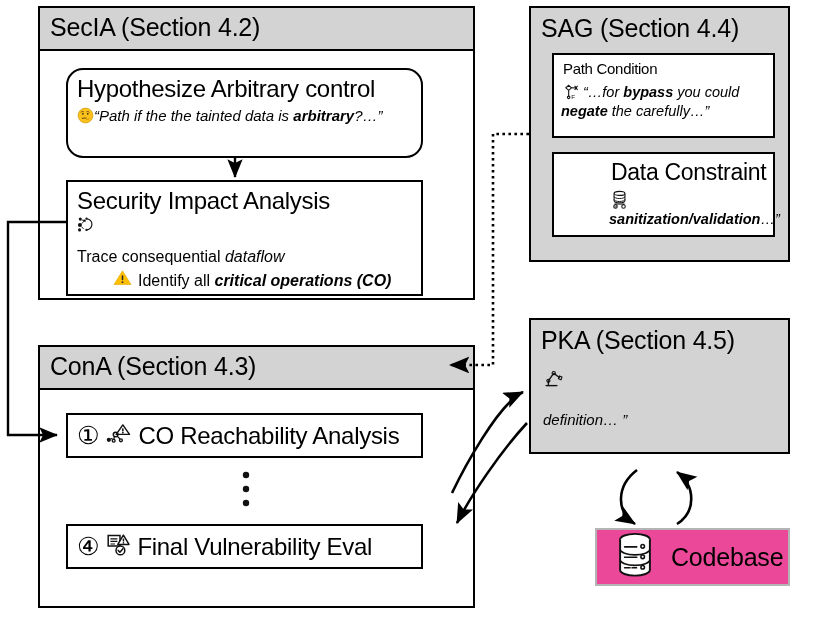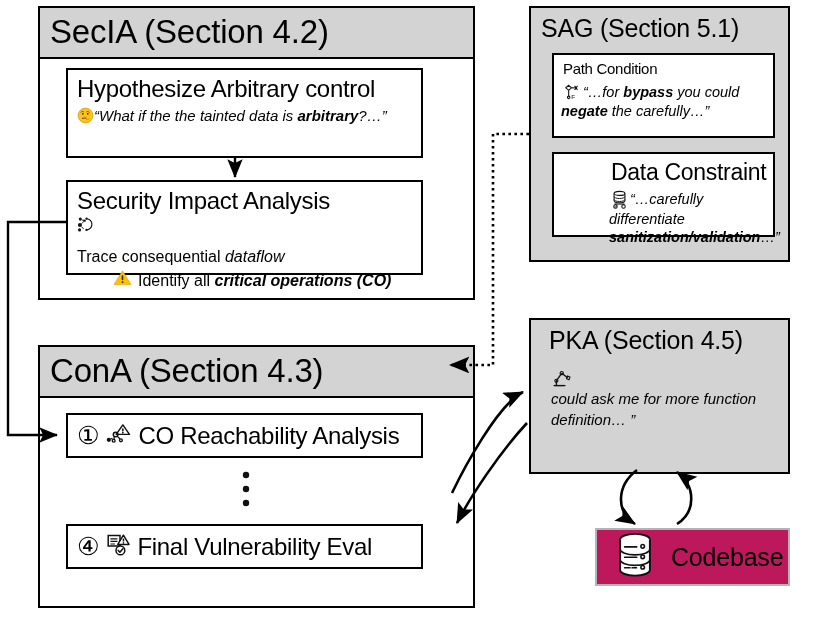--- a/index.html
+++ b/index.html
@@ -7,74 +7,74 @@
     width:814px;height:617px;position:relative;overflow:hidden;
     font-family:"Liberation Sans","DejaVu Sans",sans-serif;
     color:#000;
   }
   .stage{position:absolute;left:0;top:0;width:814px;height:617px;}
 
   
   .outer{position:absolute;border:2.5px solid #000;background:#fff;box-sizing:border-box;}
   .outer > .hdr{
     background:#d3d3d3;border-bottom:2.5px solid #000;
-    font-size:33px;line-height:1.0;padding:7px 10px 9px 10px;
+    font-size:25px;line-height:1.0;padding:7px 10px 9px 10px;
     letter-spacing:-0.2px;
   }
   .gray-panel{position:absolute;border:2.5px solid #000;background:#d3d3d3;box-sizing:border-box;}
   .gray-panel .ttl{font-size:25px;line-height:1.0;padding:8px 0 6px 10px;letter-spacing:-0.2px;}
 
   .card{position:absolute;border:2px solid #000;background:#fff;box-sizing:border-box;}
   .card .card-title{font-size:24px;line-height:1.05;letter-spacing:-0.3px;padding:6px 0 2px 9px;}
   .card .card-sub{font-size:15px;line-height:1.28;font-style:italic;padding:3px 8px 4px 9px;}
 
   .step{position:absolute;border:2px solid #000;background:#fff;box-sizing:border-box;
         display:flex;align-items:center;gap:6px;padding-left:9px;}
   .step .step-label{font-size:24px;letter-spacing:-0.3px;}
 
   .b{font-weight:bold;font-style:italic;}
   .ital{font-style:italic;}
 
-  .codebase{position:absolute;border:2px solid #b4b4b4;background:#be185d;box-sizing:border-box;
+  .codebase{position:absolute;border:2px solid #b4b4b4;background:#ec4899;box-sizing:border-box;
             display:flex;align-items:center;gap:14px;padding-left:16px;}
   .codebase .cb-label{font-size:25px;letter-spacing:-0.2px;}
 
   .svg-layer{position:absolute;left:0;top:0;width:814px;height:617px;pointer-events:none;}
 
   .row{display:flex;align-items:flex-start;gap:6px;font-size:16px;line-height:1.35;padding-left:9px;}
   .row .txt{padding-top:1px;}
   .ico{flex:0 0 auto;display:inline-block;}
 </style>
 </head>
 <body>
 
 <div class="stage">
 
   <div class="outer" style="left:38px;top:6px;width:437px;height:294px;">
     <div class="hdr">SecIA (Section 4.2)</div>
   </div>
 
-  <div class="card" style="left:66px;top:68px;width:357px;height:90px;">
+  <div class="card" style="left:66px;top:68px;width:357px;height:90px;border-radius:17px;">
     <div class="card-title">Hypothesize Arbitrary control</div>
     <div class="card-sub">
       <span class="ico" style="font-style:normal;">
         <svg width="17" height="17" viewBox="0 0 24 24" style="vertical-align:-3px">
           <circle cx="12" cy="12" r="10.5" fill="#fcc21b" stroke="#c28b00" stroke-width="0.8"></circle>
           <circle cx="8.3" cy="9.6" r="1.25" fill="#3b2a12"></circle>
           <circle cx="15.2" cy="9.6" r="1.25" fill="#3b2a12"></circle>
           <path d="M7.6 16.2c1.9-.9 3.6-1 5.3-.5" stroke="#3b2a12" stroke-width="1.2" fill="none" stroke-linecap="round"></path>
           <path d="M13.6 17.6c1.6.6 3 .1 3.6-1.1" stroke="#c28b00" stroke-width="1.1" fill="none" stroke-linecap="round"></path>
           <path d="M5.6 7.3c1-1 2.3-1.2 3.4-.8" stroke="#3b2a12" stroke-width="1" fill="none" stroke-linecap="round"></path>
           <path d="M13.8 6.6c1.1-.5 2.4-.3 3.4.7" stroke="#3b2a12" stroke-width="1" fill="none" stroke-linecap="round"></path>
         </svg>
-      </span><span>“What if the the tainted data is </span><span class="b">arbitrary</span><span>?…”</span>
-    </div>
-  </div>
-
-  <div class="card" style="left:66px;top:180px;width:357px;height:95px;">
+      </span><span>“Path if the the tainted data is </span><span class="b">arbitrary</span><span>?…”</span>
+    </div>
+  </div>
+
+  <div class="card" style="left:66px;top:180px;width:357px;height:116px;">
     <div class="card-title">Security Impact Analysis</div>
 
     <div class="row" style="margin-top:1px;flex-direction:column;">
       <span class="ico">
         <svg width="19" height="17" viewBox="0 0 24 22">
           <circle cx="4" cy="4" r="2" fill="#111"></circle>
           <circle cx="3.5" cy="11.5" r="2.6" fill="#111"></circle>
           <circle cx="9.5" cy="6" r="1.6" fill="#111"></circle>
           <circle cx="3" cy="18" r="2" fill="#111"></circle>
           <path d="M12 3.5c4 0 7 3.4 7 7.2s-3 7.3-7 7.3" stroke="#111" stroke-width="1.5" fill="none"></path>
@@ -92,21 +92,21 @@
           <path d="M12 2.4 L23 20 L1 20 Z" fill="#ffc000" stroke="#e0a800" stroke-width="0.8" stroke-linejoin="round"></path>
           <rect x="11" y="8" width="2" height="6.4" fill="#2b2b2b" rx="0.9"></rect>
           <circle cx="12" cy="17" r="1.2" fill="#2b2b2b"></circle>
         </svg>
       </span>
       <span class="txt"><span>Identify all </span><span class="b">critical operations (CO)</span></span>
     </div>
   </div>
 
   <div class="gray-panel" style="left:529px;top:6px;width:261px;height:256px;">
-    <div class="ttl">SAG (Section 5.1)</div>
+    <div class="ttl">SAG (Section 4.4)</div>
   </div>
 
   <div class="card" style="left:552px;top:53px;width:223px;height:85px;">
     <div class="card-title" style="font-size:15px;">Path Condition</div>
     <div class="card-sub" style="font-size:14.5px;padding-left:7px;line-height:1.25;">
       <span class="ico" style="font-style:normal;">
         <svg width="22" height="20" viewBox="0 0 26 24" style="vertical-align:-5px">
           <path d="M9 4 L12.4 7 L9 10 L5.6 7 Z" fill="none" stroke="#111" stroke-width="1.3"></path>
           <path d="M12.6 7 H18" stroke="#111" stroke-width="1.3"></path>
           <path d="M16.2 4.6 L19.6 9.4 M19.6 4.6 L16.2 9.4" stroke="#111" stroke-width="1.3"></path>
@@ -127,21 +127,21 @@
           <ellipse cx="12" cy="5" rx="6.2" ry="2.3" fill="none" stroke="#111" stroke-width="1.2"></ellipse>
           <path d="M5.8 5v8.4c0 1.3 2.8 2.3 6.2 2.3s6.2-1 6.2-2.3V5" fill="none" stroke="#111" stroke-width="1.2"></path>
           <path d="M5.8 8.6c0 1.3 2.8 2.3 6.2 2.3s6.2-1 6.2-2.3" fill="none" stroke="#111" stroke-width="1.1"></path>
           <path d="M5.8 12c0 1.3 2.8 2.3 6.2 2.3s6.2-1 6.2-2.3" fill="none" stroke="#111" stroke-width="1.1"></path>
           <path d="M6.2 17.2 H17.8" stroke="#111" stroke-width="1.2"></path>
           <circle cx="7.4" cy="20" r="2" fill="none" stroke="#111" stroke-width="1.2"></circle>
           <path d="M6.4 20l.8.9 1.6-1.8" stroke="#111" stroke-width="1" fill="none"></path>
           <circle cx="16.6" cy="20" r="2" fill="none" stroke="#111" stroke-width="1.2"></circle>
           <path d="M7.4 18v-.8M16.6 18v-.8" stroke="#111" stroke-width="1.1"></path>
         </svg>
-      </span><span>“…carefully differentiate</span><br>
+      </span><br>
       <span class="b">sanitization/validation</span><span>…”</span>
     </div>
   </div>
 
   <div class="outer" style="left:38px;top:345px;width:437px;height:263px;">
     <div class="hdr">ConA (Section 4.3)</div>
   </div>
 
   <div class="step" style="left:66px;top:413px;width:357px;height:45px;">
     <span style="font-size:25px;">①</span>
@@ -177,37 +177,37 @@
         <path d="M18.4 2.2 L24 11.4 L12.8 11.4 Z" fill="#fff" stroke="#111" stroke-width="1.5" stroke-linejoin="round"></path>
         <rect x="17.7" y="5.4" width="1.5" height="3.2" fill="#111" rx="0.6"></rect>
         <circle cx="18.45" cy="9.9" r="0.8" fill="#111"></circle>
         <circle cx="15.4" cy="17.4" r="4.4" fill="#fff" stroke="#111" stroke-width="1.5"></circle>
         <path d="M13.2 17.4l1.7 1.9 3-3.6" stroke="#111" stroke-width="1.5" fill="none" stroke-linecap="round" stroke-linejoin="round"></path>
       </svg>
     </span>
     <span class="step-label">Final Vulnerability Eval</span>
   </div>
 
-  <div class="gray-panel" style="left:529px;top:318px;width:261px;height:156px;padding-left:8px;">
+  <div class="gray-panel" style="left:529px;top:318px;width:261px;height:136px;">
     <div class="ttl">PKA (Section 4.5)</div>
     <div style="font-size:15px;line-height:1.36;font-style:italic;padding:9px 10px 0 12px;">
       <span class="ico" style="font-style:normal;">
         <svg width="23" height="21" viewBox="0 0 24 22" style="vertical-align:-5px">
           <path d="M3.5 18.4 H14" stroke="#111" stroke-width="1.4"></path>
           <path d="M5.6 18.4 V13.4" stroke="#111" stroke-width="1.4"></path>
           <path d="M5.6 13.4 L11.2 5.4" stroke="#111" stroke-width="1.4"></path>
           <path d="M11.2 5.4 L17.4 10.2" stroke="#111" stroke-width="1.4"></path>
           <circle cx="5.6" cy="13.4" r="1.6" fill="none" stroke="#111" stroke-width="1.2"></circle>
           <circle cx="11.2" cy="5.4" r="1.7" fill="none" stroke="#111" stroke-width="1.2"></circle>
           <path d="M17.2 8.4 l2.6 1.2 -1 2.8 -2.6-1.2z" fill="none" stroke="#111" stroke-width="1.2"></path>
           <path d="M2.6 18.4 h12.6" stroke="#111" stroke-width="1.2"></path>
         </svg>
       </span>
       <br>
-      <span>could ask me for more function</span><br>
+      <br>
       <span>definition… ”</span>
     </div>
   </div>
 
   <div class="codebase" style="left:595px;top:528px;width:195px;height:58px;">
     <span class="ico">
       <svg width="44" height="48" viewBox="0 0 36 40">
         <ellipse cx="18" cy="7" rx="12.4" ry="4.6" fill="#fff" stroke="#111" stroke-width="1.6"></ellipse>
         <path d="M5.6 7v25.6c0 2.5 5.6 4.6 12.4 4.6s12.4-2.1 12.4-4.6V7" fill="#fff" stroke="#111" stroke-width="1.6"></path>
         <path d="M5.6 15.3c0 2.5 5.6 4.6 12.4 4.6s12.4-2.1 12.4-4.6" fill="none" stroke="#111" stroke-width="1.4"></path>

